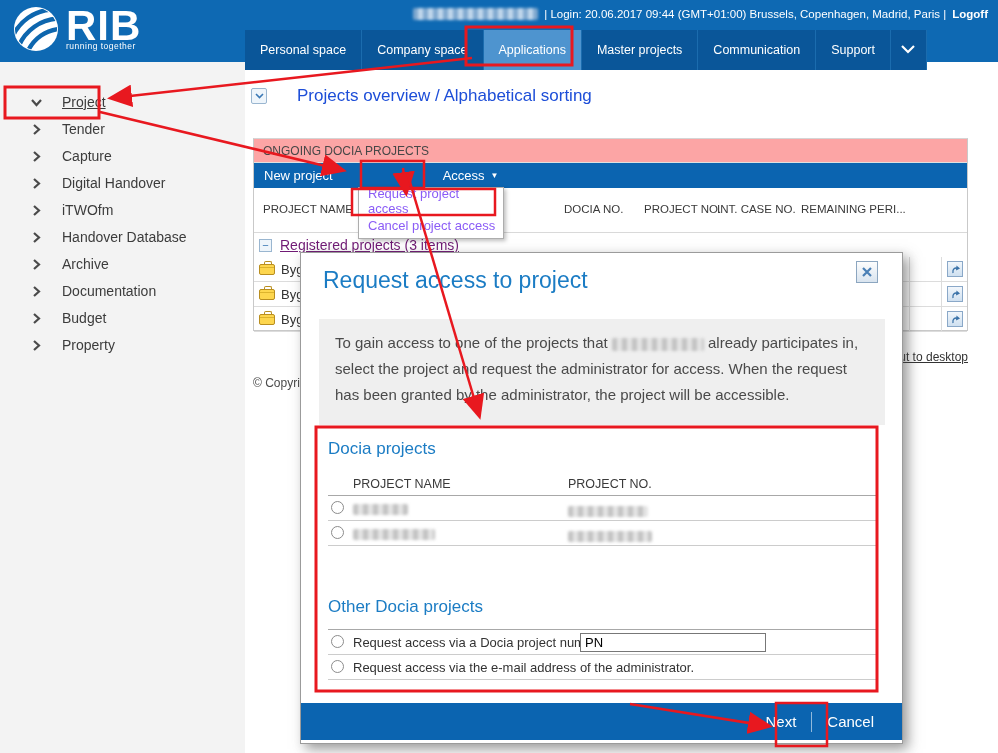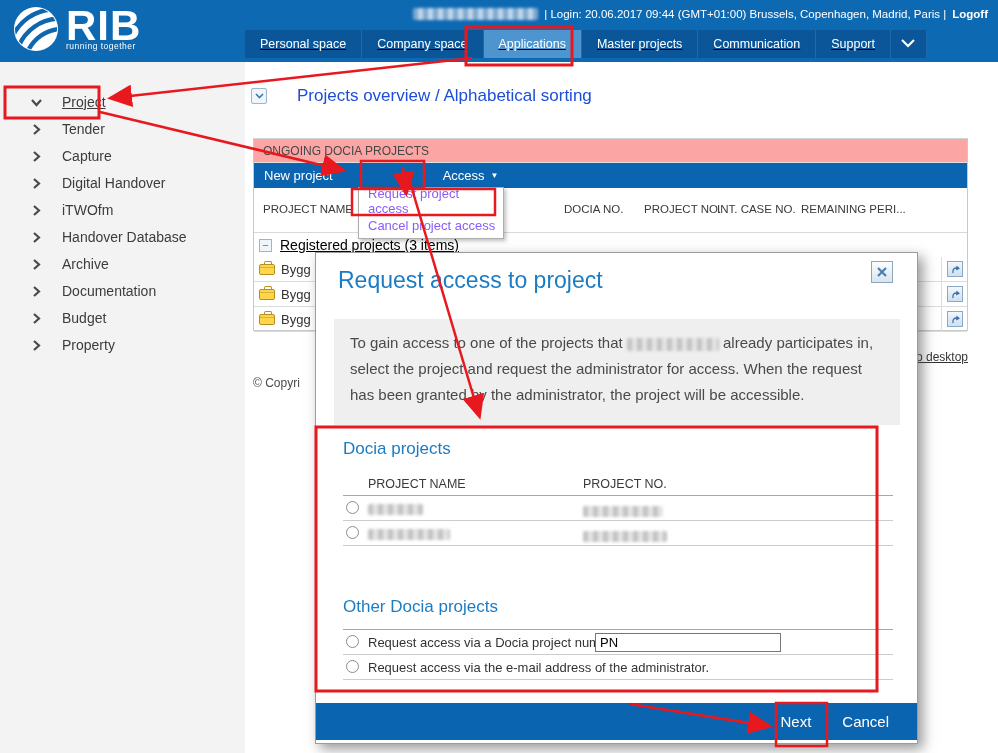--- a/index.html
+++ b/index.html
@@ -8,21 +8,21 @@
 
   
   .topbar { position: absolute; left: 0; top: 0; width: 998px; height: 62px; background: #0e69b3; }
   .logo { position: absolute; left: 12px; top: 5px; display: flex; align-items: flex-start; }
   .logo-text { margin-left: 6px; color: #fff; }
   .logo-brand { font-size: 42px; font-weight: bold; letter-spacing: 1px; line-height: 34px; margin-top: 4px; }
   .logo-tagline { font-size: 8.5px; margin-top: -2px; letter-spacing: .5px; }
   .userline { position: absolute; top: 8px; right: 10px; display: flex; align-items: center; gap: 6px;
               color: #fff; font-size: 11.5px; white-space: nowrap; }
   .userline .logoff { font-weight: bold; color: #fff; text-decoration: none; cursor: pointer; }
-  .nav { position: absolute; left: 245px; top: 30px; height: 28px; display: flex; text-decoration: underline; }
+  .nav { position: absolute; left: 245px; top: 30px; height: 40px; display: flex; }
   .tab { background: #0a5699; color: #fff; font-size: 12.5px; display: flex; align-items: center;
          padding: 0 15px; border-right: 1px solid #1b6cae; cursor: pointer; white-space: nowrap; }
   .tab.active { background: #4e94cf; }
   .tab.overflow { width: 36px; justify-content: center; }
 
   
   .blur { display: inline-block; height: 12px; border-radius: 2px; vertical-align: middle;
           background: repeating-linear-gradient(90deg,#c3c3c3 0 5px,#e4e4e4 5px 10px); filter: blur(1.6px); }
   .blur.onblue { background: repeating-linear-gradient(90deg,#7fa8cf 0 5px,#c2d8ec 5px 10px); }
 
@@ -43,21 +43,21 @@
          border: 1px solid #c9c9c9; border-top: 1px solid #d5d5d5; background: #fff; }
   .tbl-head { height: 24px; background: #fca5a5; border-bottom: 1px solid #e0e0e0; display: flex; align-items: center;
               padding-left: 9px; font-size: 12px; color: #474747; }
   .tbl-toolbar { height: 25px; background: #0b64b0; display: flex; align-items: center; color: #fff; font-size: 13px; }
   .tb-btn { padding: 0 10px; cursor: pointer; display: flex; align-items: center; gap: 6px; }
   .tb-btn.access { margin-left: 90px; }
   .caret { font-size: 8px; line-height: 8px; }
   .tbl-cols { position: relative; height: 45px; border-bottom: 1px solid #d9d9d9; }
   .col-h { position: absolute; top: 15px; font-size: 11.5px; color: #3a3a3a; cursor: pointer; white-space: nowrap; }
   .grp-row { height: 24px; display: flex; align-items: center; padding-left: 5px; gap: 8px; }
-  .grp-link { font-size: 14px; color: #000000; text-decoration: underline; cursor: pointer; }
+  .grp-link { font-size: 14px; color: #701a75; text-decoration: underline; cursor: pointer; }
   .minus-box { width: 13px; height: 13px; border: 1px solid #9ab6d0; background: #eef5fb; color: #3a78b5;
                font-size: 11px; line-height: 11px; text-align: center; cursor: pointer; }
   .prow { position: relative; height: 25px; border-bottom: 1px solid #dcdcdc; }
   .prow:last-child { border-bottom: none; }
   .briefcase { position: absolute; left: 5px; top: 7px; width: 16px; height: 11px; background: #fdd64e;
                border: 1px solid #b98e1f; border-radius: 2px; }
   .briefcase::before { content: ''; position: absolute; top: -4px; left: 4px; width: 6px; height: 3px;
                        border: 1px solid #b98e1f; border-bottom: none; border-radius: 2px 2px 0 0; }
   .briefcase::after { content: ''; position: absolute; top: 2px; left: 0; right: 0; height: 1px; background: #dcb32d; }
   .prow .pname { position: absolute; left: 27px; top: 5px; font-size: 13px; color: #333; }
@@ -68,21 +68,21 @@
   .shortcut { position: absolute; right: 30px; top: 350px; font-size: 12px; color: #333; text-decoration: underline; cursor: pointer; }
   .copyright { position: absolute; left: 253px; top: 376px; font-size: 12px; color: #4a4a4a; }
 
   
   .menu { position: absolute; left: 358px; top: 187px; width: 146px; background: #fff;
           border: 1px solid #adadad; box-shadow: 2px 2px 4px rgba(0,0,0,.25); z-index: 10; }
   .menu-item { height: 25px; display: flex; align-items: center; padding-left: 9px; font-size: 13px; color: #8b5cf6; cursor: pointer; }
 
   
   .modal { position: absolute; left: 300px; top: 252px; width: 603px; height: 492px; background: #fff;
-           border: 1px solid #9b9b9b; box-shadow: 5px 5px 12px rgba(70,70,70,.55); z-index: 20; margin-left: 15px; }
+           border: 1px solid #9b9b9b; box-shadow: 5px 5px 12px rgba(70,70,70,.55); z-index: 20; }
   .dlg-title { position: absolute; left: 22px; top: 14px; font-size: 23px; color: #1b7cc4; }
   .dlg-close { position: absolute; right: 24px; top: 8px; width: 22px; height: 22px; border: 1px solid #8ca6c0;
                background: linear-gradient(#fdfdfd,#d9e4ef); display: flex; align-items: center; justify-content: center; cursor: pointer; }
   .dlg-desc { position: absolute; left: 18px; top: 66px; width: 566px; height: 106px; background: #efefef;
               padding: 11px 16px; font-size: 15px; line-height: 26px; color: #4a4a4a; }
   .sec-h { position: absolute; left: 27px; font-size: 17px; color: #1b7cc4; }
   .dlg-table { position: absolute; left: 27px; top: 218px; width: 550px; }
   .dcols { position: relative; height: 25px; border-bottom: 1px solid #a8a8a8; }
   .dcol-h { position: absolute; top: 6px; font-size: 12.5px; color: #3a3a3a; }
   .drow { position: relative; height: 25px; border-bottom: 1px solid #ccc; }

